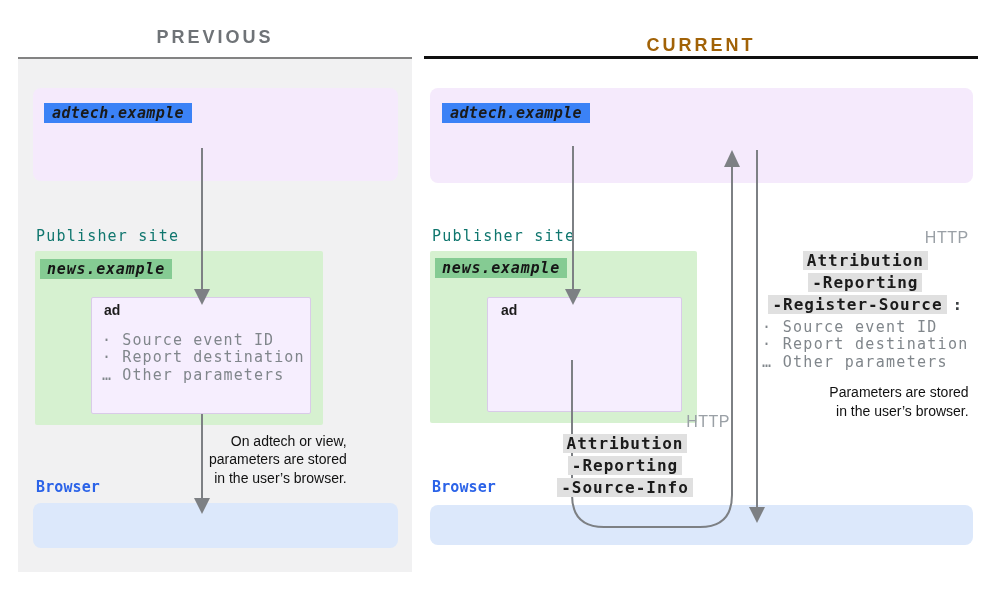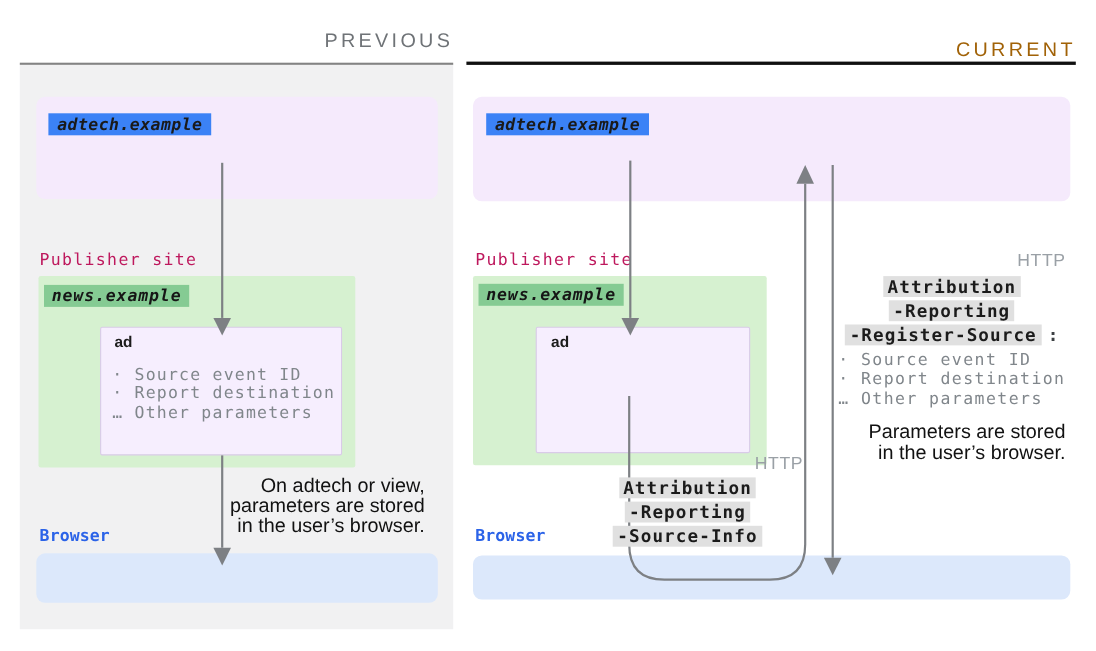--- a/index.html
+++ b/index.html
@@ -2,39 +2,39 @@
 <html><head>
 <meta charset="utf-8">
 <style>
   html,body{margin:0;padding:0;background:#fff;}
   #canvas{position:relative;width:996px;height:592px;background:#ffffff;overflow:hidden;
           font-family:"Liberation Sans", sans-serif;}
   .abs{position:absolute;}
   .mono{font-family:"DejaVu Sans Mono", monospace;}
   .sans{font-family:"Liberation Sans", sans-serif;text-align:right;}
 
-  .panel-title{width:394px;text-align:right;font-size:18px;font-weight:400;letter-spacing:3px;}
+  .panel-title{width:394px;text-align:center;font-size:18px;font-weight:700;letter-spacing:3px;}
   .title-prev{left:18px;top:27px;color:#6f7377;}
   .title-cur{left:424px;top:35px;width:554px;color:#a16207;}
   .rule-prev{left:18px;top:57px;width:394px;height:2px;background:#838383;}
   .rule-cur{left:424px;top:56px;width:554px;height:3px;background:#101010;}
 
   .panel-bg{left:18px;top:59px;width:394px;height:513px;background:#f1f1f2;}
 
   .adtech-box{height:93px;background:#f5eafc;border-radius:8px;}
   .adtech-label{padding:1px 8px;background:#3b82f6;color:#1a1a1a;font-size:15px;
                 font-style:italic;font-weight:700;letter-spacing:0.4px;white-space:nowrap;}
-  .publisher-label{color:#be185d;font-size:15px;letter-spacing:1.2px;white-space:nowrap;}
+  .publisher-label{color:#0f766e;font-size:15px;letter-spacing:1.2px;white-space:nowrap;}
   .green-box{background:#d6f1d0;border-radius:2px;}
   .news-label{padding:1px 7px;background:#85cb93;color:#161616;font-size:15px;
               font-style:italic;font-weight:700;letter-spacing:0.8px;white-space:nowrap;}
   .ad-box{background:#f6eefe;border:1px solid #d9cbe8;border-radius:2px;box-sizing:border-box;}
   .ad-title{font-size:14px;font-weight:700;color:#1c1c1c;}
   .bullets{color:#80868b;font-size:15px;line-height:17.3px;letter-spacing:1.1px;white-space:nowrap;}
-  .note{color:#111;font-size:18px;line-height:18.4px;white-space:nowrap;}
+  .note{color:#111;font-size:14px;line-height:18.4px;white-space:nowrap;}
   .browser-label{color:#2b63e8;font-size:15px;font-weight:700;letter-spacing:0.1px;}
   .browser-box{background:#dce8fb;border-radius:8px;}
 
   .http-gray{color:#9aa0a6;font-size:16px;letter-spacing:0.5px;}
   .hdr-line{margin-bottom:3px;height:19px;text-align:center;}
   .hdr-pill{display:inline-block;background:#e0e0e0;padding:0 4px;color:#1b1b1b;
             font-size:16px;font-weight:700;letter-spacing:1px;white-space:nowrap;
             font-family:"DejaVu Sans Mono", monospace;}
   .hdr-colon{color:#3c4043;font-size:16px;font-weight:700;margin-left:6px;
              font-family:"DejaVu Sans Mono", monospace;}

